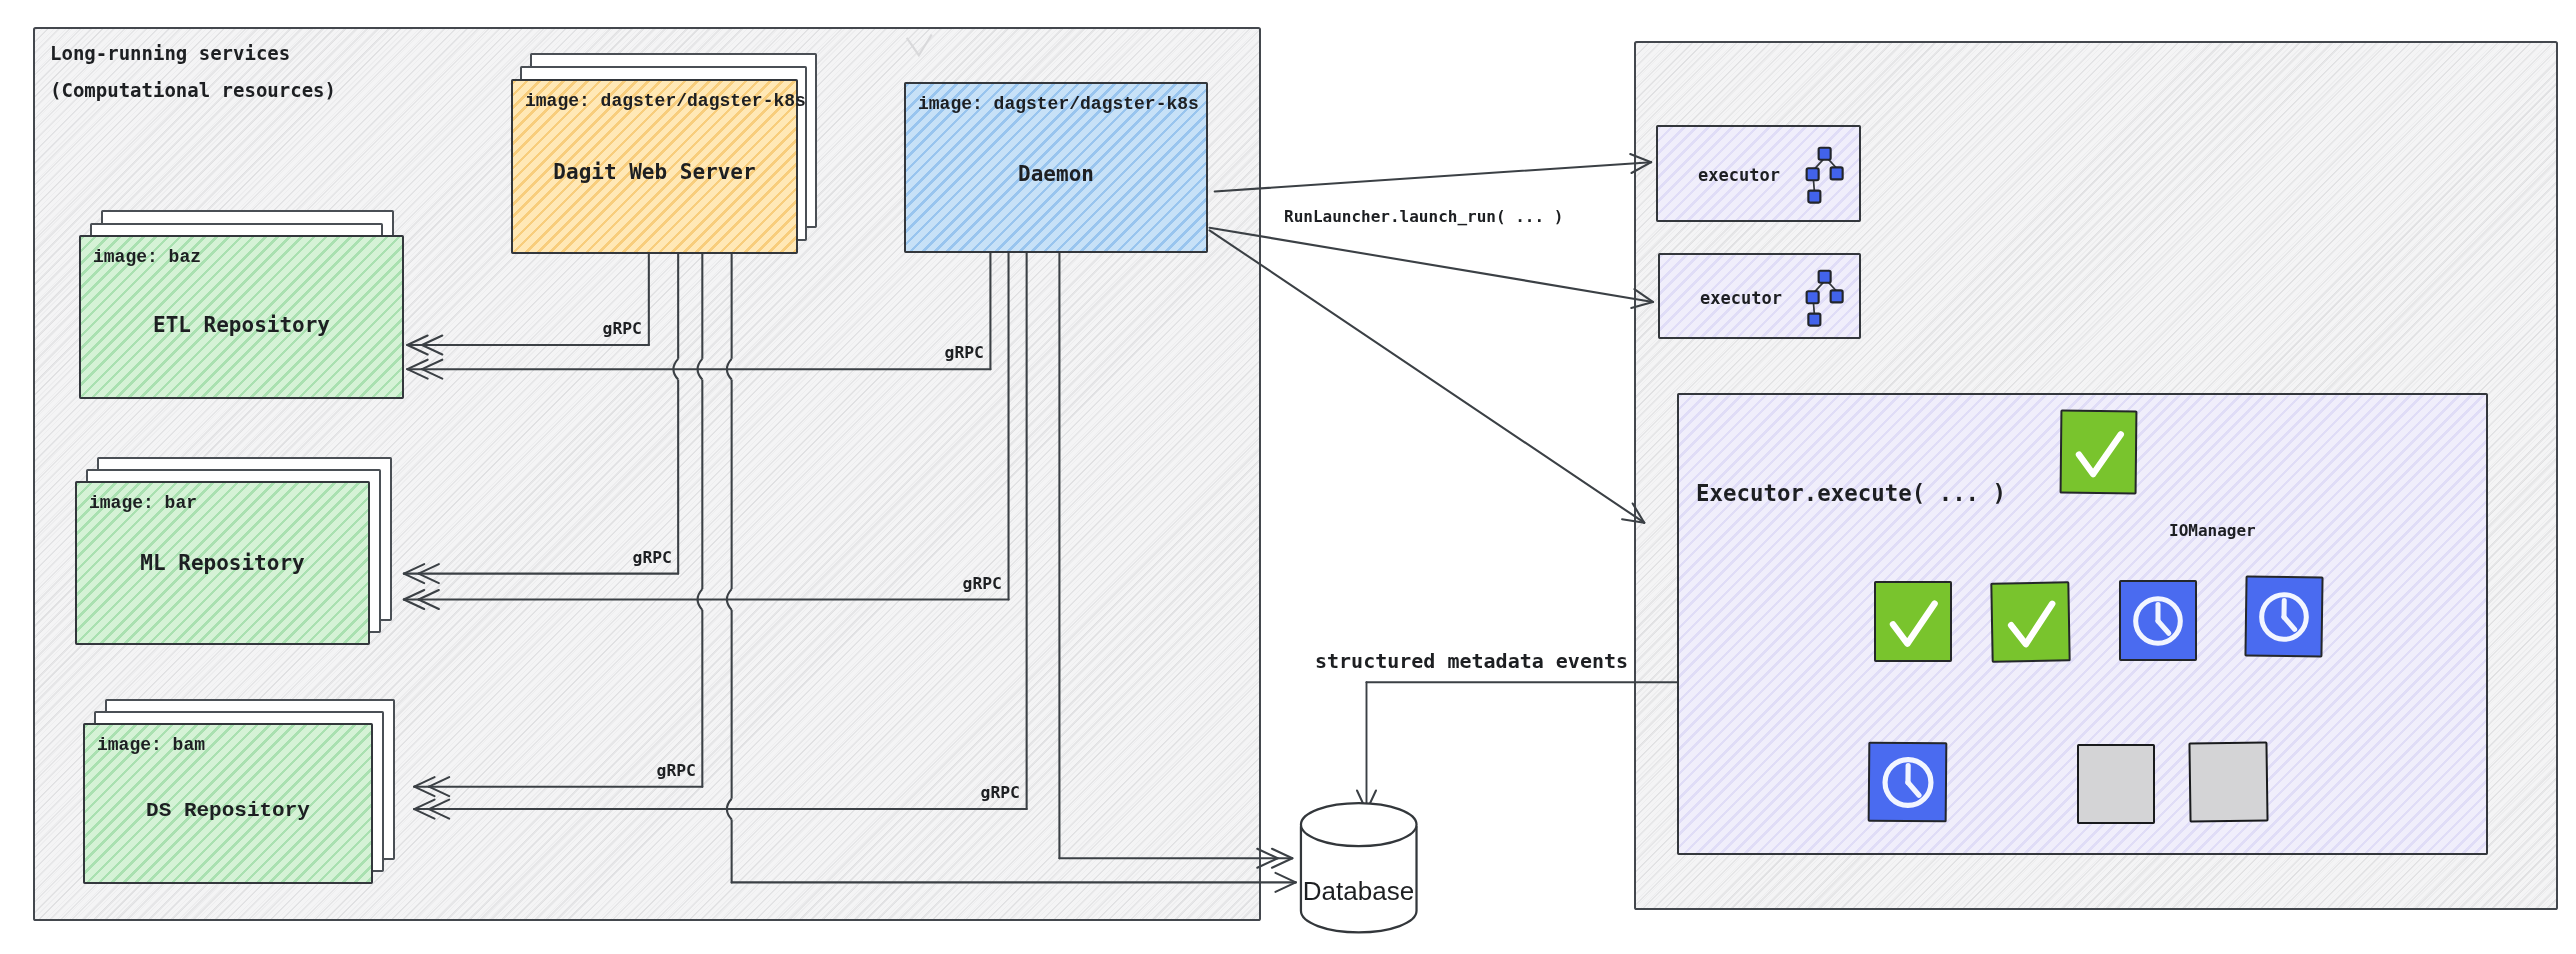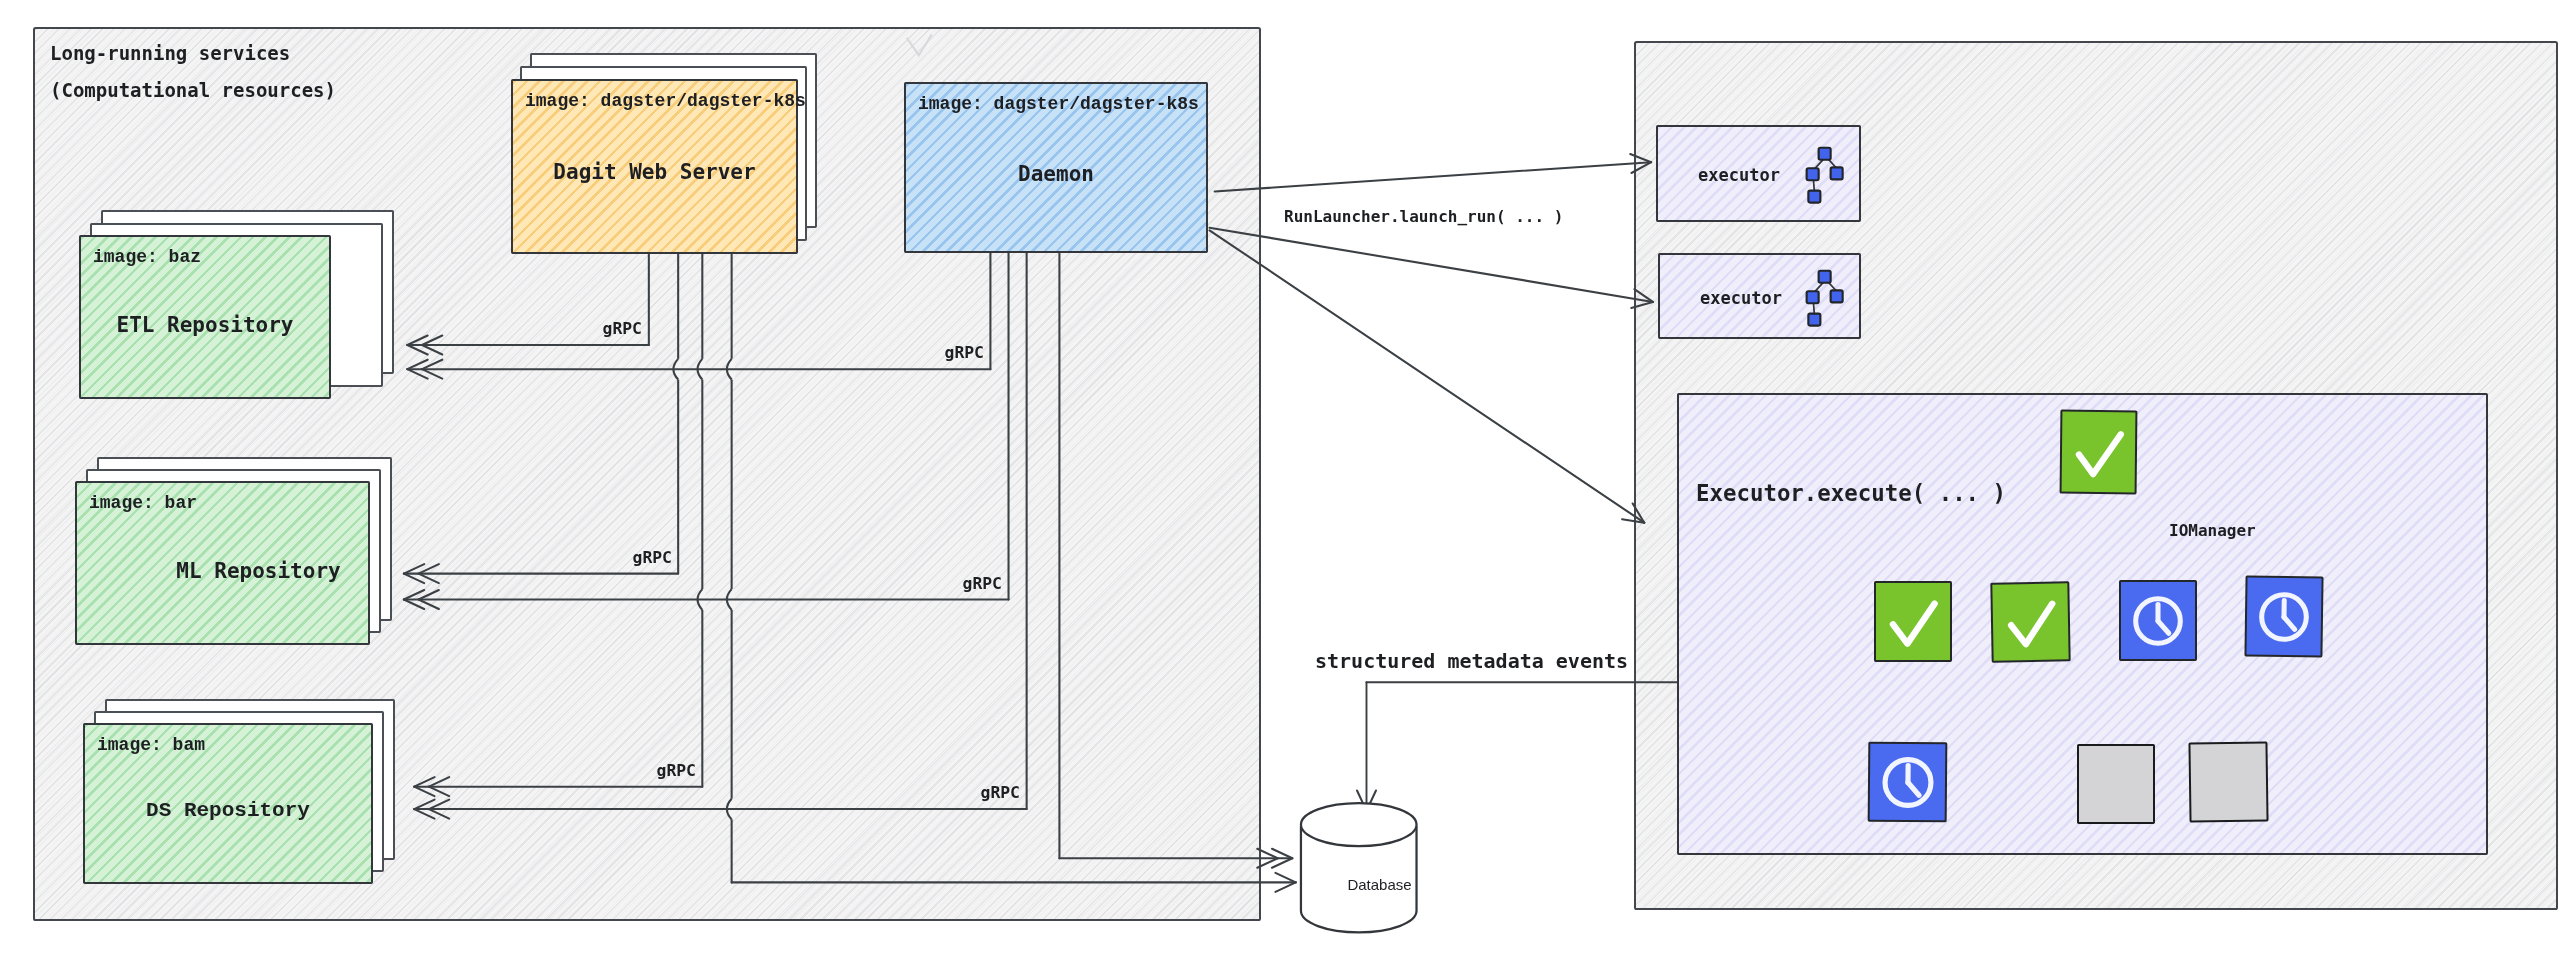--- a/index.html
+++ b/index.html
@@ -19,21 +19,21 @@
   .image-label{position:absolute;left:12px;top:10.4px;font-size:18px;font-weight:bold;white-space:nowrap;font-family:Liberation Mono, monospace;}
   .node-title{position:absolute;left:0;width:100%;text-align:center;font-size:21px;font-weight:bold;}
   .grpc{position:absolute;width:104px;text-align:right;font-size:16.4px;font-weight:bold;}
   .free-label{position:absolute;font-weight:bold;white-space:nowrap;}
   .dagnode{position:absolute;border:2.6px solid #24272a;border-radius:1.7px;box-sizing:border-box;
            display:flex;align-items:center;justify-content:center;}
   .dag-green{background:#79c42d;}
   .dag-blue{background:#4a6bf0;}
   .dag-gray{background:#d4d4d6;border-color:#191b1d;}
   .exec-label{position:absolute;left:40px;font-size:17px;font-weight:bold;}
-  .db-label{position:absolute;font-family:"Liberation Sans",sans-serif;font-size:15px;text-align:center;padding-left:21px;}
+  .db-label{position:absolute;font-family:"Liberation Sans",sans-serif;font-size:26px;text-align:center;}
 </style>
 </head>
 <body>
 
 <div class="canvas">
 
   <div class="panel" style="left:33px;top:27px;width:1224px;height:890px;"></div>
   <div class="panel" style="left:1634px;top:41px;width:920px;height:865px;"></div>
 
   <div class="panel-title" style="left:50px;top:35px;">Long-running services
@@ -135,32 +135,32 @@
   </div>
 
   <div class="node hatch-blue" style="left:904px;top:82px;width:304px;height:171px;">
     <div class="image-label">image: dagster/dagster-k8s</div>
     <div class="node-title" style="top:78px;">Daemon</div>
   </div>
 
   <div>
     <div class="page" style="left:101px;top:210px;width:293px;height:164px;"></div>
     <div class="page" style="left:90px;top:223px;width:293px;height:164px;"></div>
-    <div class="node hatch-green" style="left:79px;top:235px;width:252px;height:164px;">
+    <div class="node hatch-green" style="left:79px;top:235px;width:325px;height:164px;">
       <div class="image-label">image: baz</div>
       <div class="node-title" style="top:76px;">ETL Repository</div>
     </div>
   </div>
 
   <div>
     <div class="page" style="left:97px;top:457px;width:295px;height:164px;"></div>
     <div class="page" style="left:86px;top:469px;width:295px;height:164px;"></div>
     <div class="node hatch-green" style="left:75px;top:481px;width:295px;height:164px;">
       <div class="image-label">image: bar</div>
-      <div class="node-title" style="top:76px;padding-left:36px;">ML Repository</div>
+      <div class="node-title" style="top:68px;">ML Repository</div>
     </div>
   </div>
 
   <div>
     <div class="page" style="left:105px;top:699px;width:290px;height:161px;"></div>
     <div class="page" style="left:94px;top:711px;width:290px;height:161px;"></div>
     <div class="node hatch-green" style="left:83px;top:723px;width:290px;height:161px;">
       <div class="image-label">image: bam</div>
       <div class="node-title" style="top:74px;font-family:Liberation Mono, monospace;">DS Repository</div>
     </div>

